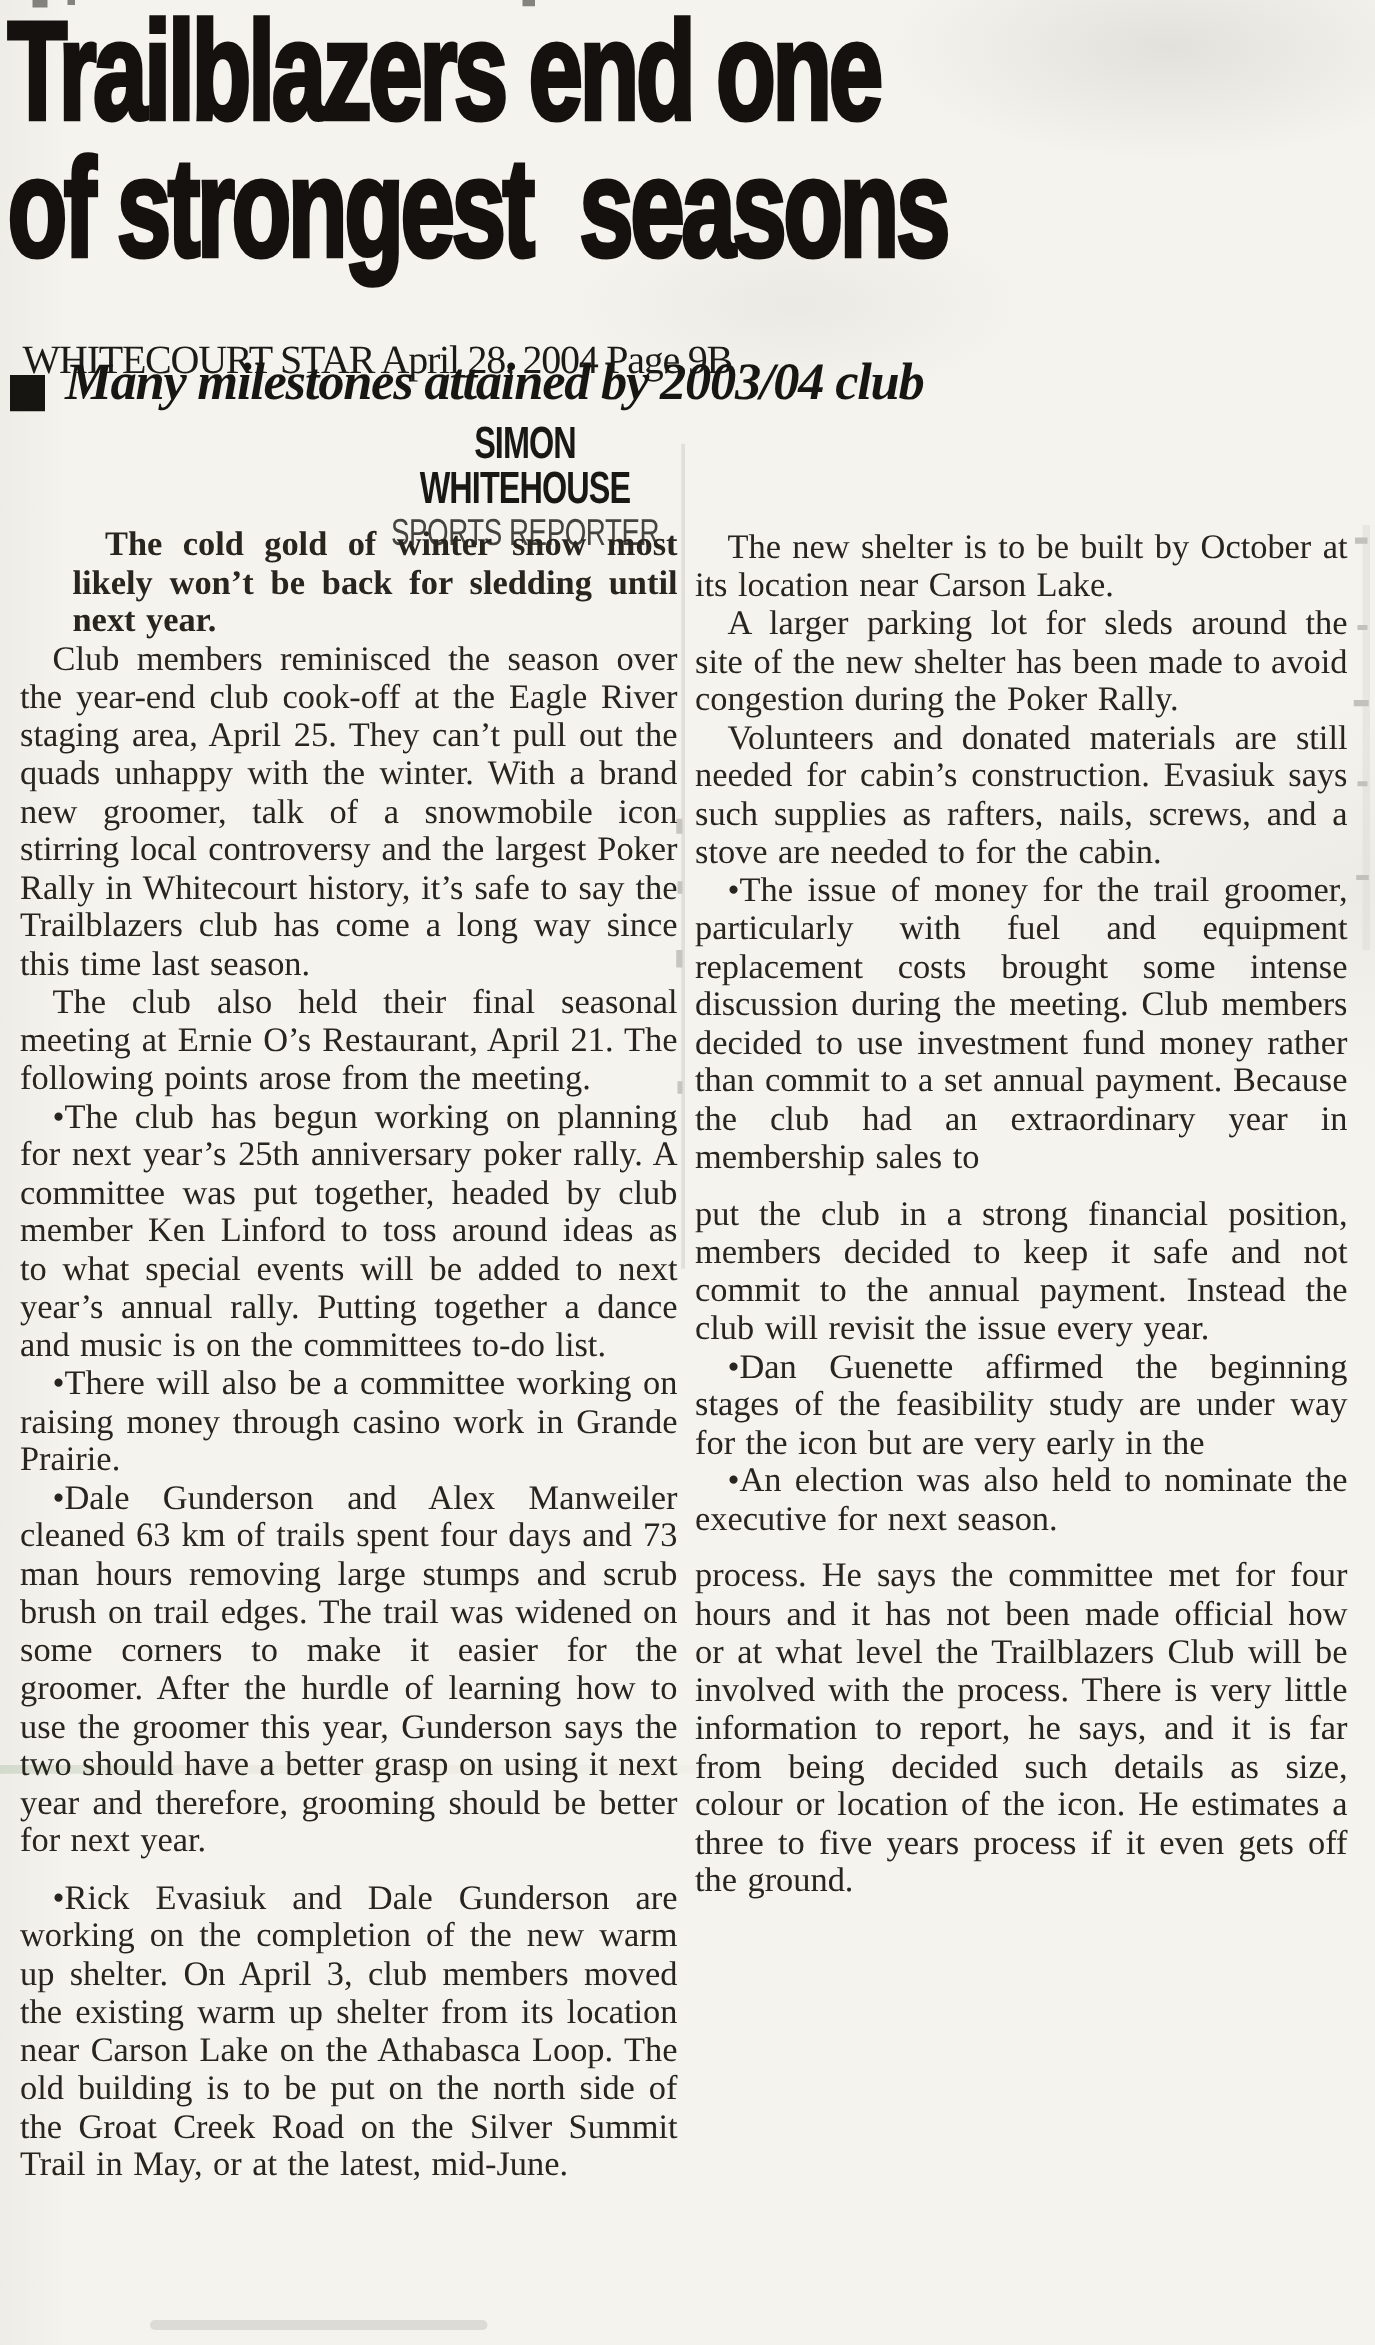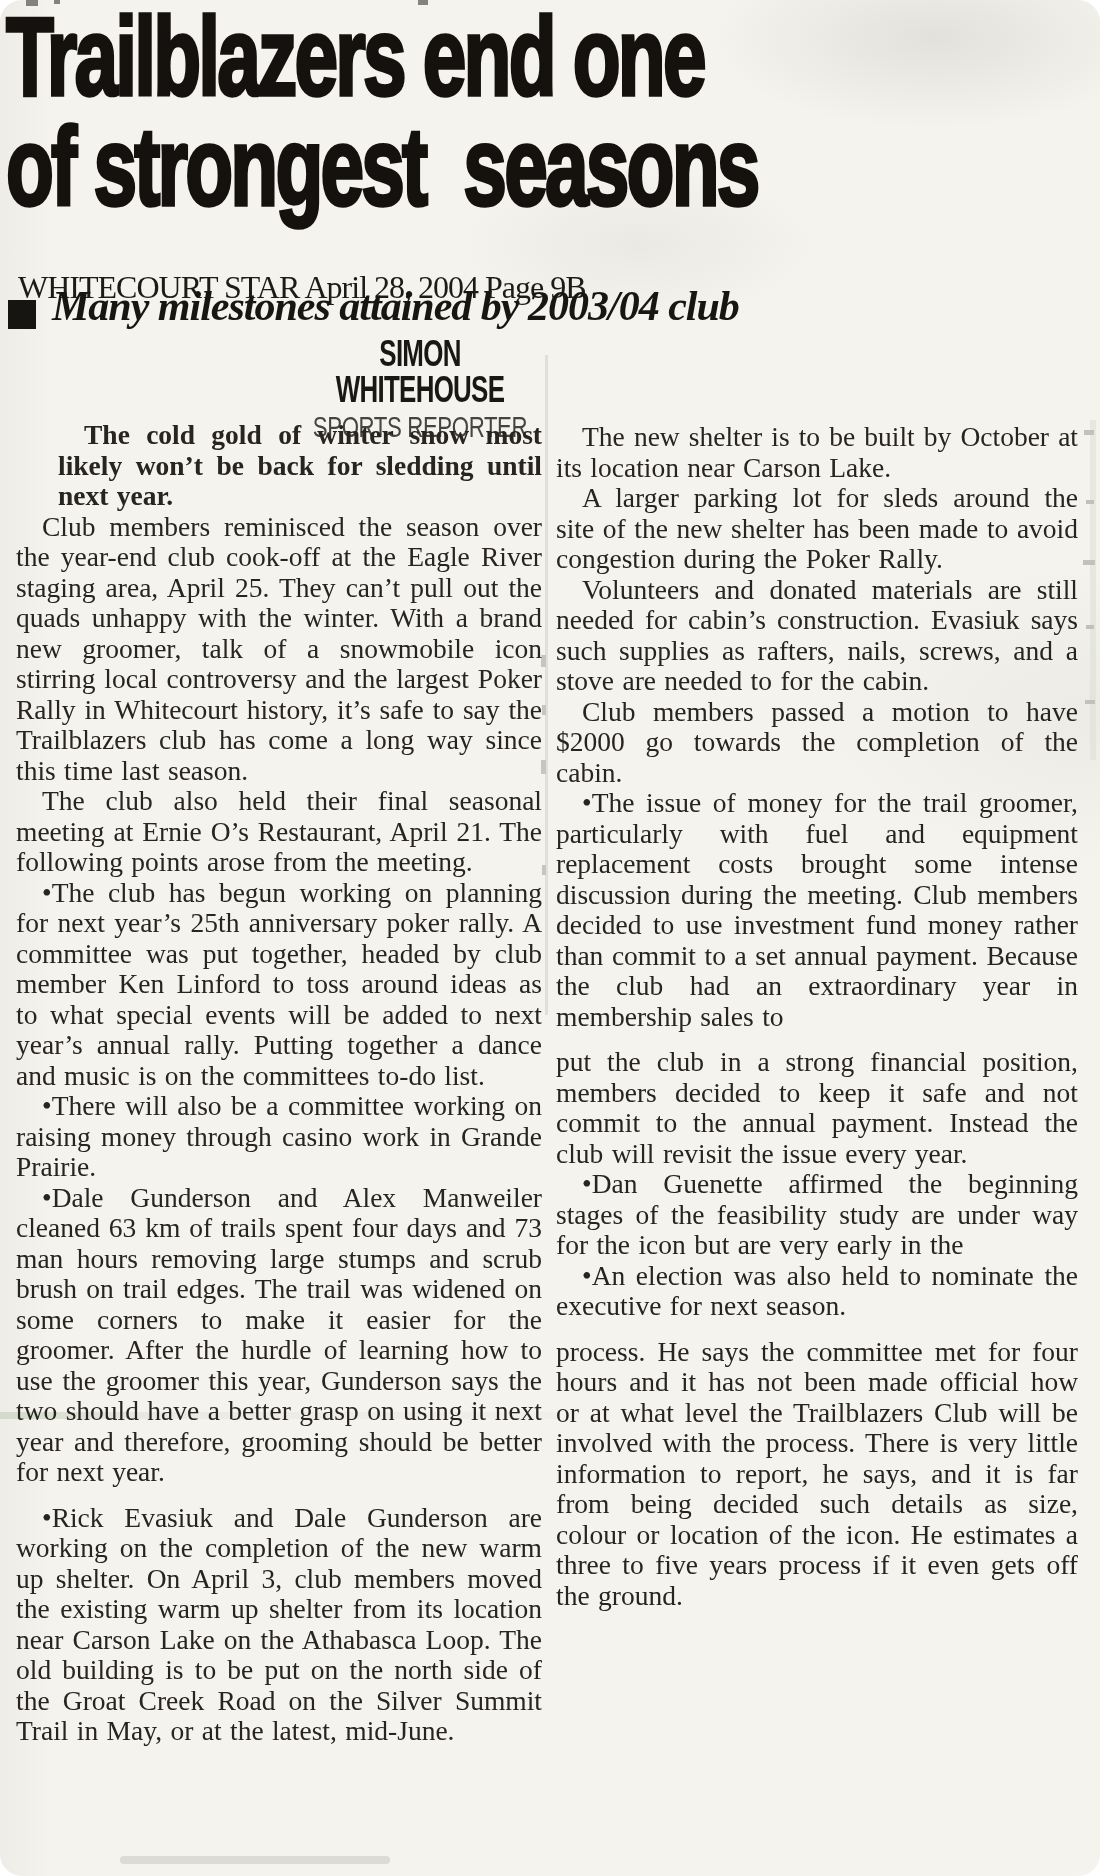--- a/index.html
+++ b/index.html
@@ -9,21 +9,20 @@
     font-family: "Liberation Serif", serif;
   }
   .page {
     position: absolute; inset: 0;
     background-color: #f4f3ee;
     background-image:
       radial-gradient(ellipse 320px 130px at 85% 2%, rgba(205,203,196,.45), transparent 70%),
       radial-gradient(ellipse 260px 110px at 58% 13%, rgba(212,210,202,.30), transparent 70%),
       radial-gradient(ellipse 420px 220px at 100% 38%, rgba(216,214,207,.28), transparent 70%),
       linear-gradient(90deg, rgba(222,220,213,.28), rgba(244,243,238,0) 5%);
-    border-radius: 22px;
   }
   
   .headline {
     position: absolute; left: 6px; top: 2px; margin: 0;
     font-family: "Liberation Sans", sans-serif;
     font-weight: bold; font-size: 112px; line-height: 110px;
     letter-spacing: -4px; color: #14110e;
     -webkit-text-stroke: 3.5px #14110e;
     transform: scaleX(0.70); transform-origin: top left;
   }
@@ -121,21 +120,20 @@
       <p class="para">The club also held their final seasonal meeting at Ernie O’s Restaurant, April 21. The following points arose from the meeting.</p>
       <p class="para">•The club has begun working on planning for next year’s 25th anniversary poker rally. A committee was put together, headed by club member Ken Linford to toss around ideas as to what special events will be added to next year’s annual rally. Putting together a dance and music is on the committees to-do list.</p>
       <p class="para">•There will also be a committee working on raising money through casino work in Grande Prairie.</p>
       <p class="para">•Dale Gunderson and Alex Manweiler cleaned 63 km of trails spent four days and 73 man hours removing large stumps and scrub brush on trail edges. The trail was widened on some corners to make it easier for the groomer. After the hurdle of learning how to use the groomer this year, Gunderson says the two should have a better grasp on using it next year and therefore, grooming should be better for next year.</p>
       <p class="para gap">•Rick Evasiuk and Dale Gunderson are working on the completion of the new warm up shelter. On April 3, club members moved the existing warm up shelter from its location near Carson Lake on the Athabasca Loop. The old building is to be put on the north side of the Groat Creek Road on the Silver Summit Trail in May, or at the latest, mid-June.</p>
     </div>
   <div class="col col-right" id="col-right">
       <p class="para">The new shelter is to be built by October at its location near Carson Lake.</p>
       <p class="para">A larger parking lot for sleds around the site of the new shelter has been made to avoid congestion during the Poker Rally.</p>
       <p class="para">Volunteers and donated materials are still needed for cabin’s construction. Evasiuk says such supplies as rafters, nails, screws, and a stove are needed to for the cabin.</p>
-      <p class="para">Club members passed a motion to have $2000 go towards the completion of the cabin.</p>
       <p class="para">•The issue of money for the trail groomer, particularly with fuel and equipment replacement costs brought some intense discussion during the meeting. Club members decided to use investment fund money rather than commit to a set annual payment. Because the club had an extraordinary year in membership sales to</p>
       <p class="para noindent gap">put the club in a strong financial position, members decided to keep it safe and not commit to the annual payment. Instead the club will revisit the issue every year.</p>
       <p class="para">•Dan Guenette affirmed the beginning stages of the feasibility study are under way for the icon but are very early in the</p>
       <p class="para">•An election was also held to nominate the executive for next season.</p>
       <p class="para noindent gap">process. He says the committee met for four hours and it has not been made official how or at what level the Trailblazers Club will be involved with the process. There is very little information to report, he says, and it is far from being decided such details as size, colour or location of the icon. He estimates a three to five years process if it even gets off the ground.</p>
     </div>
 
 </div>
 
 </body></html>

